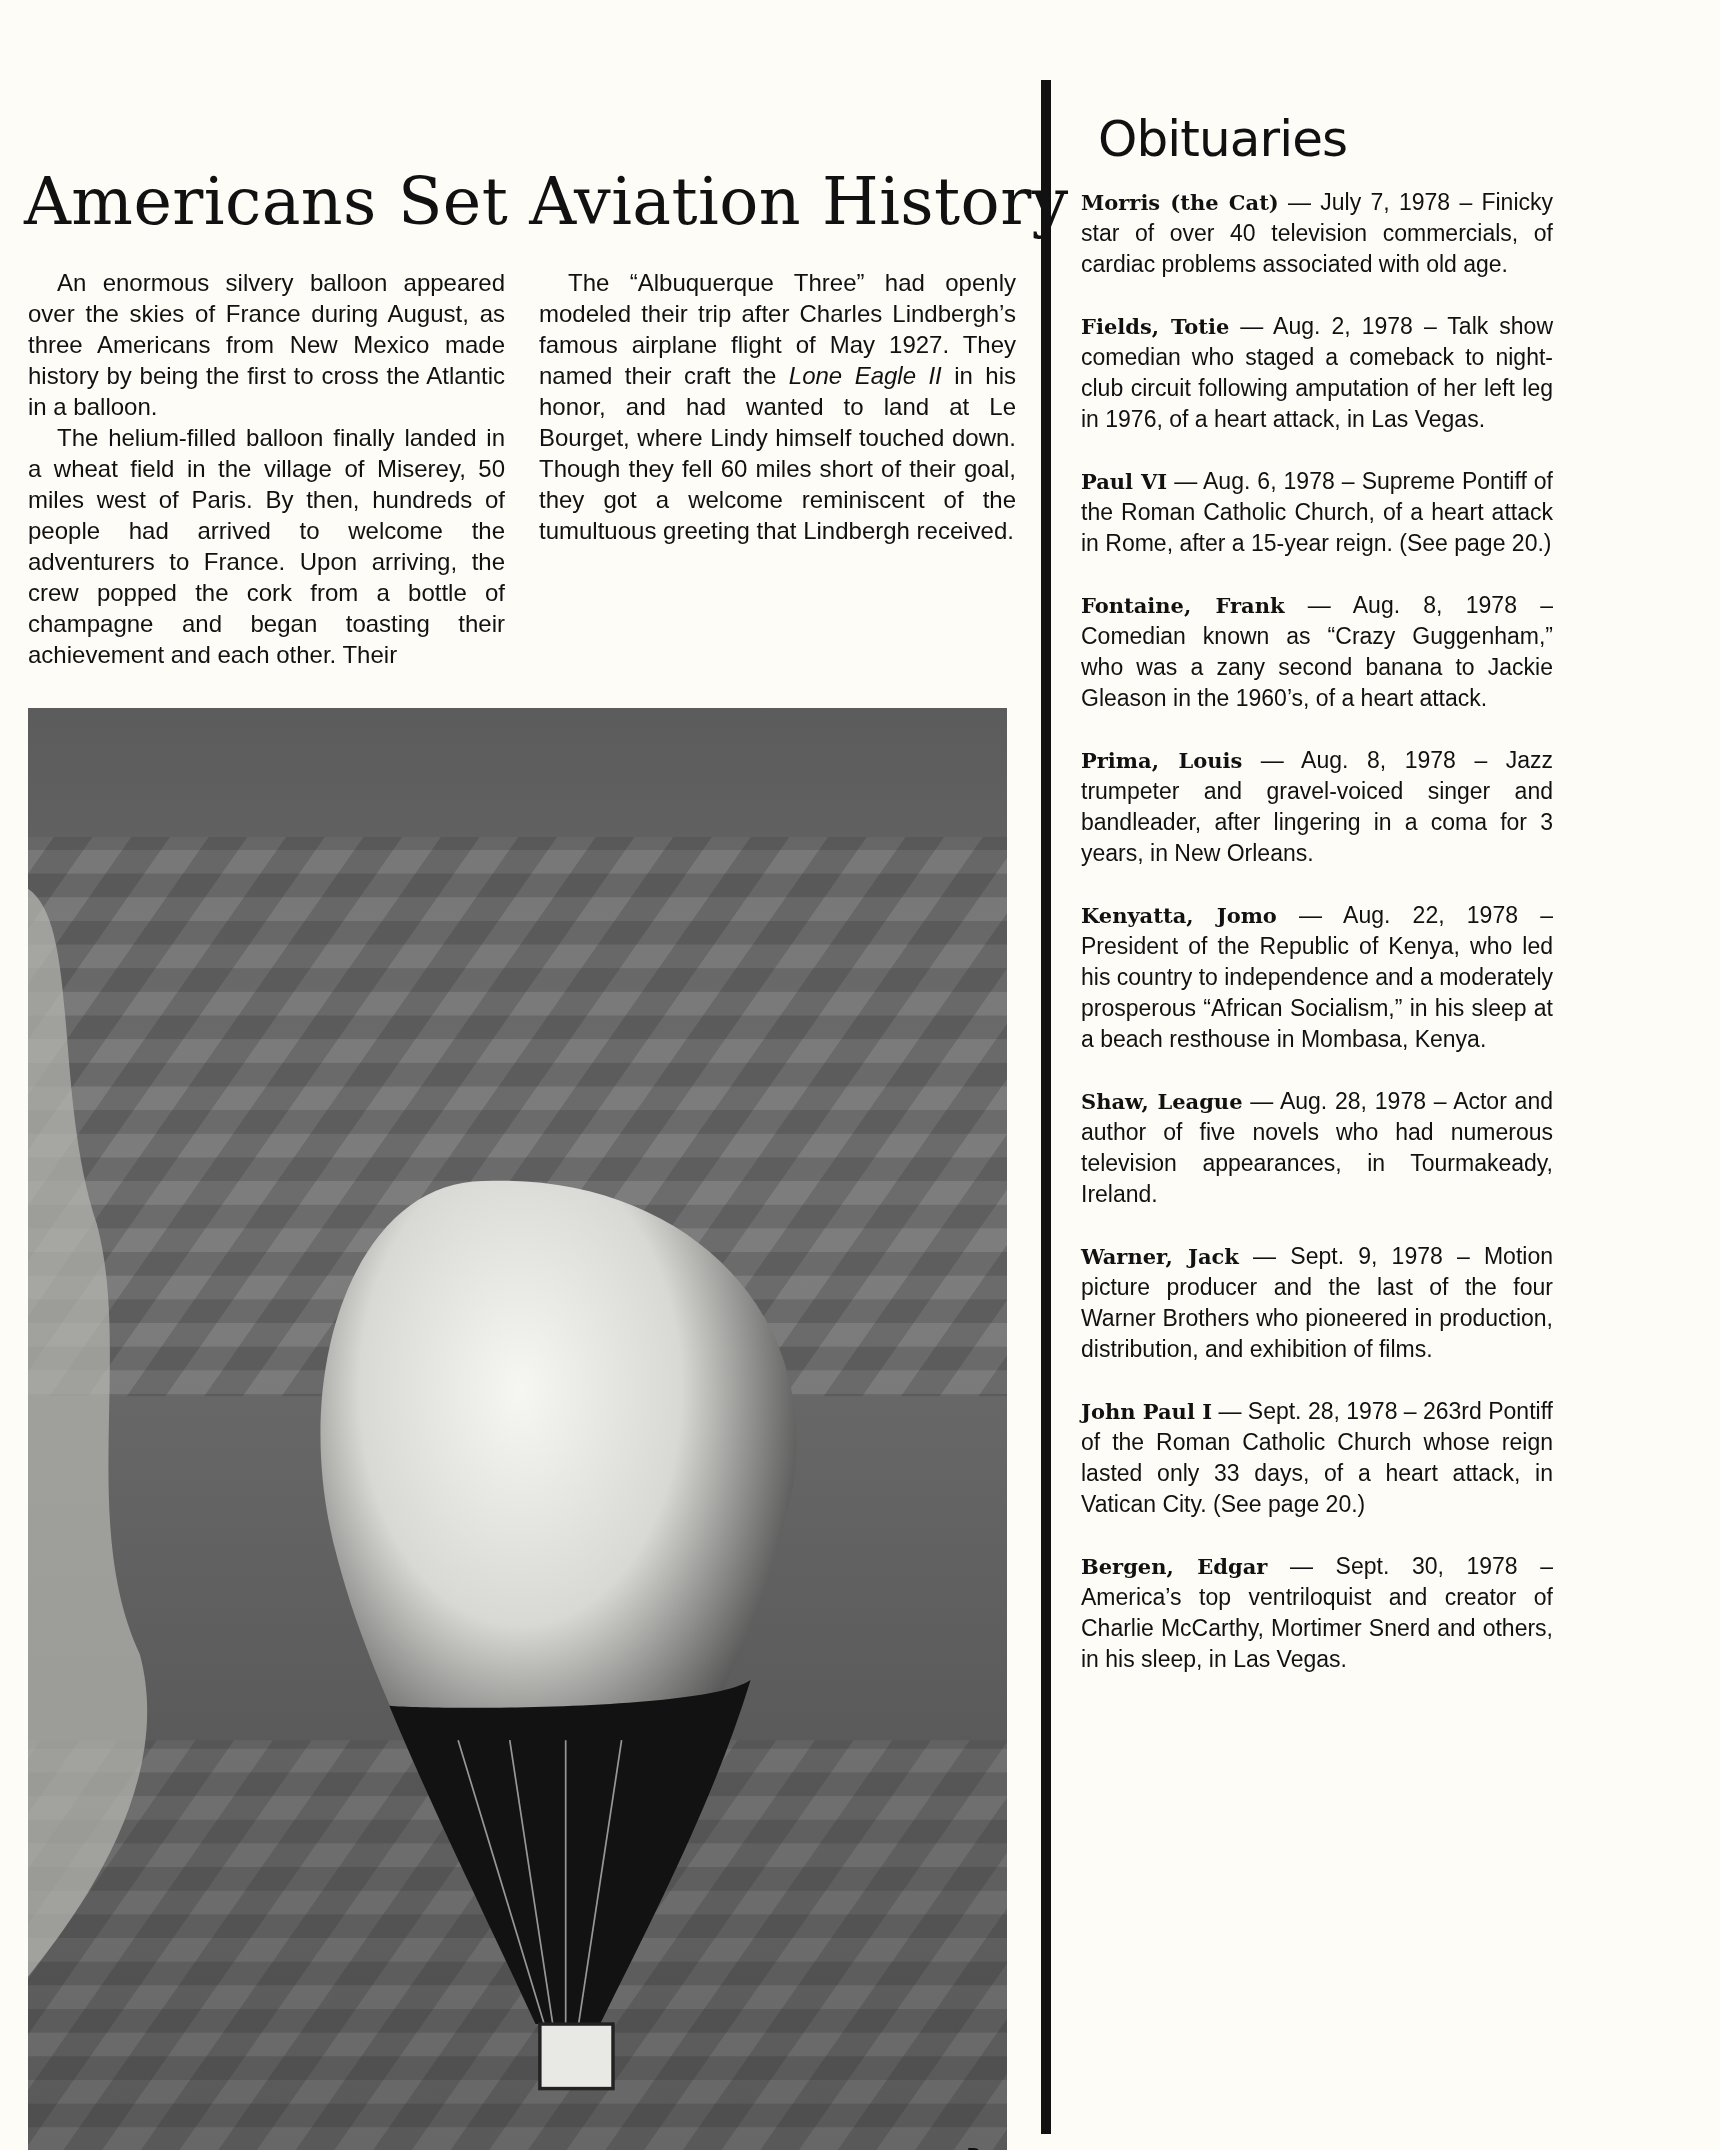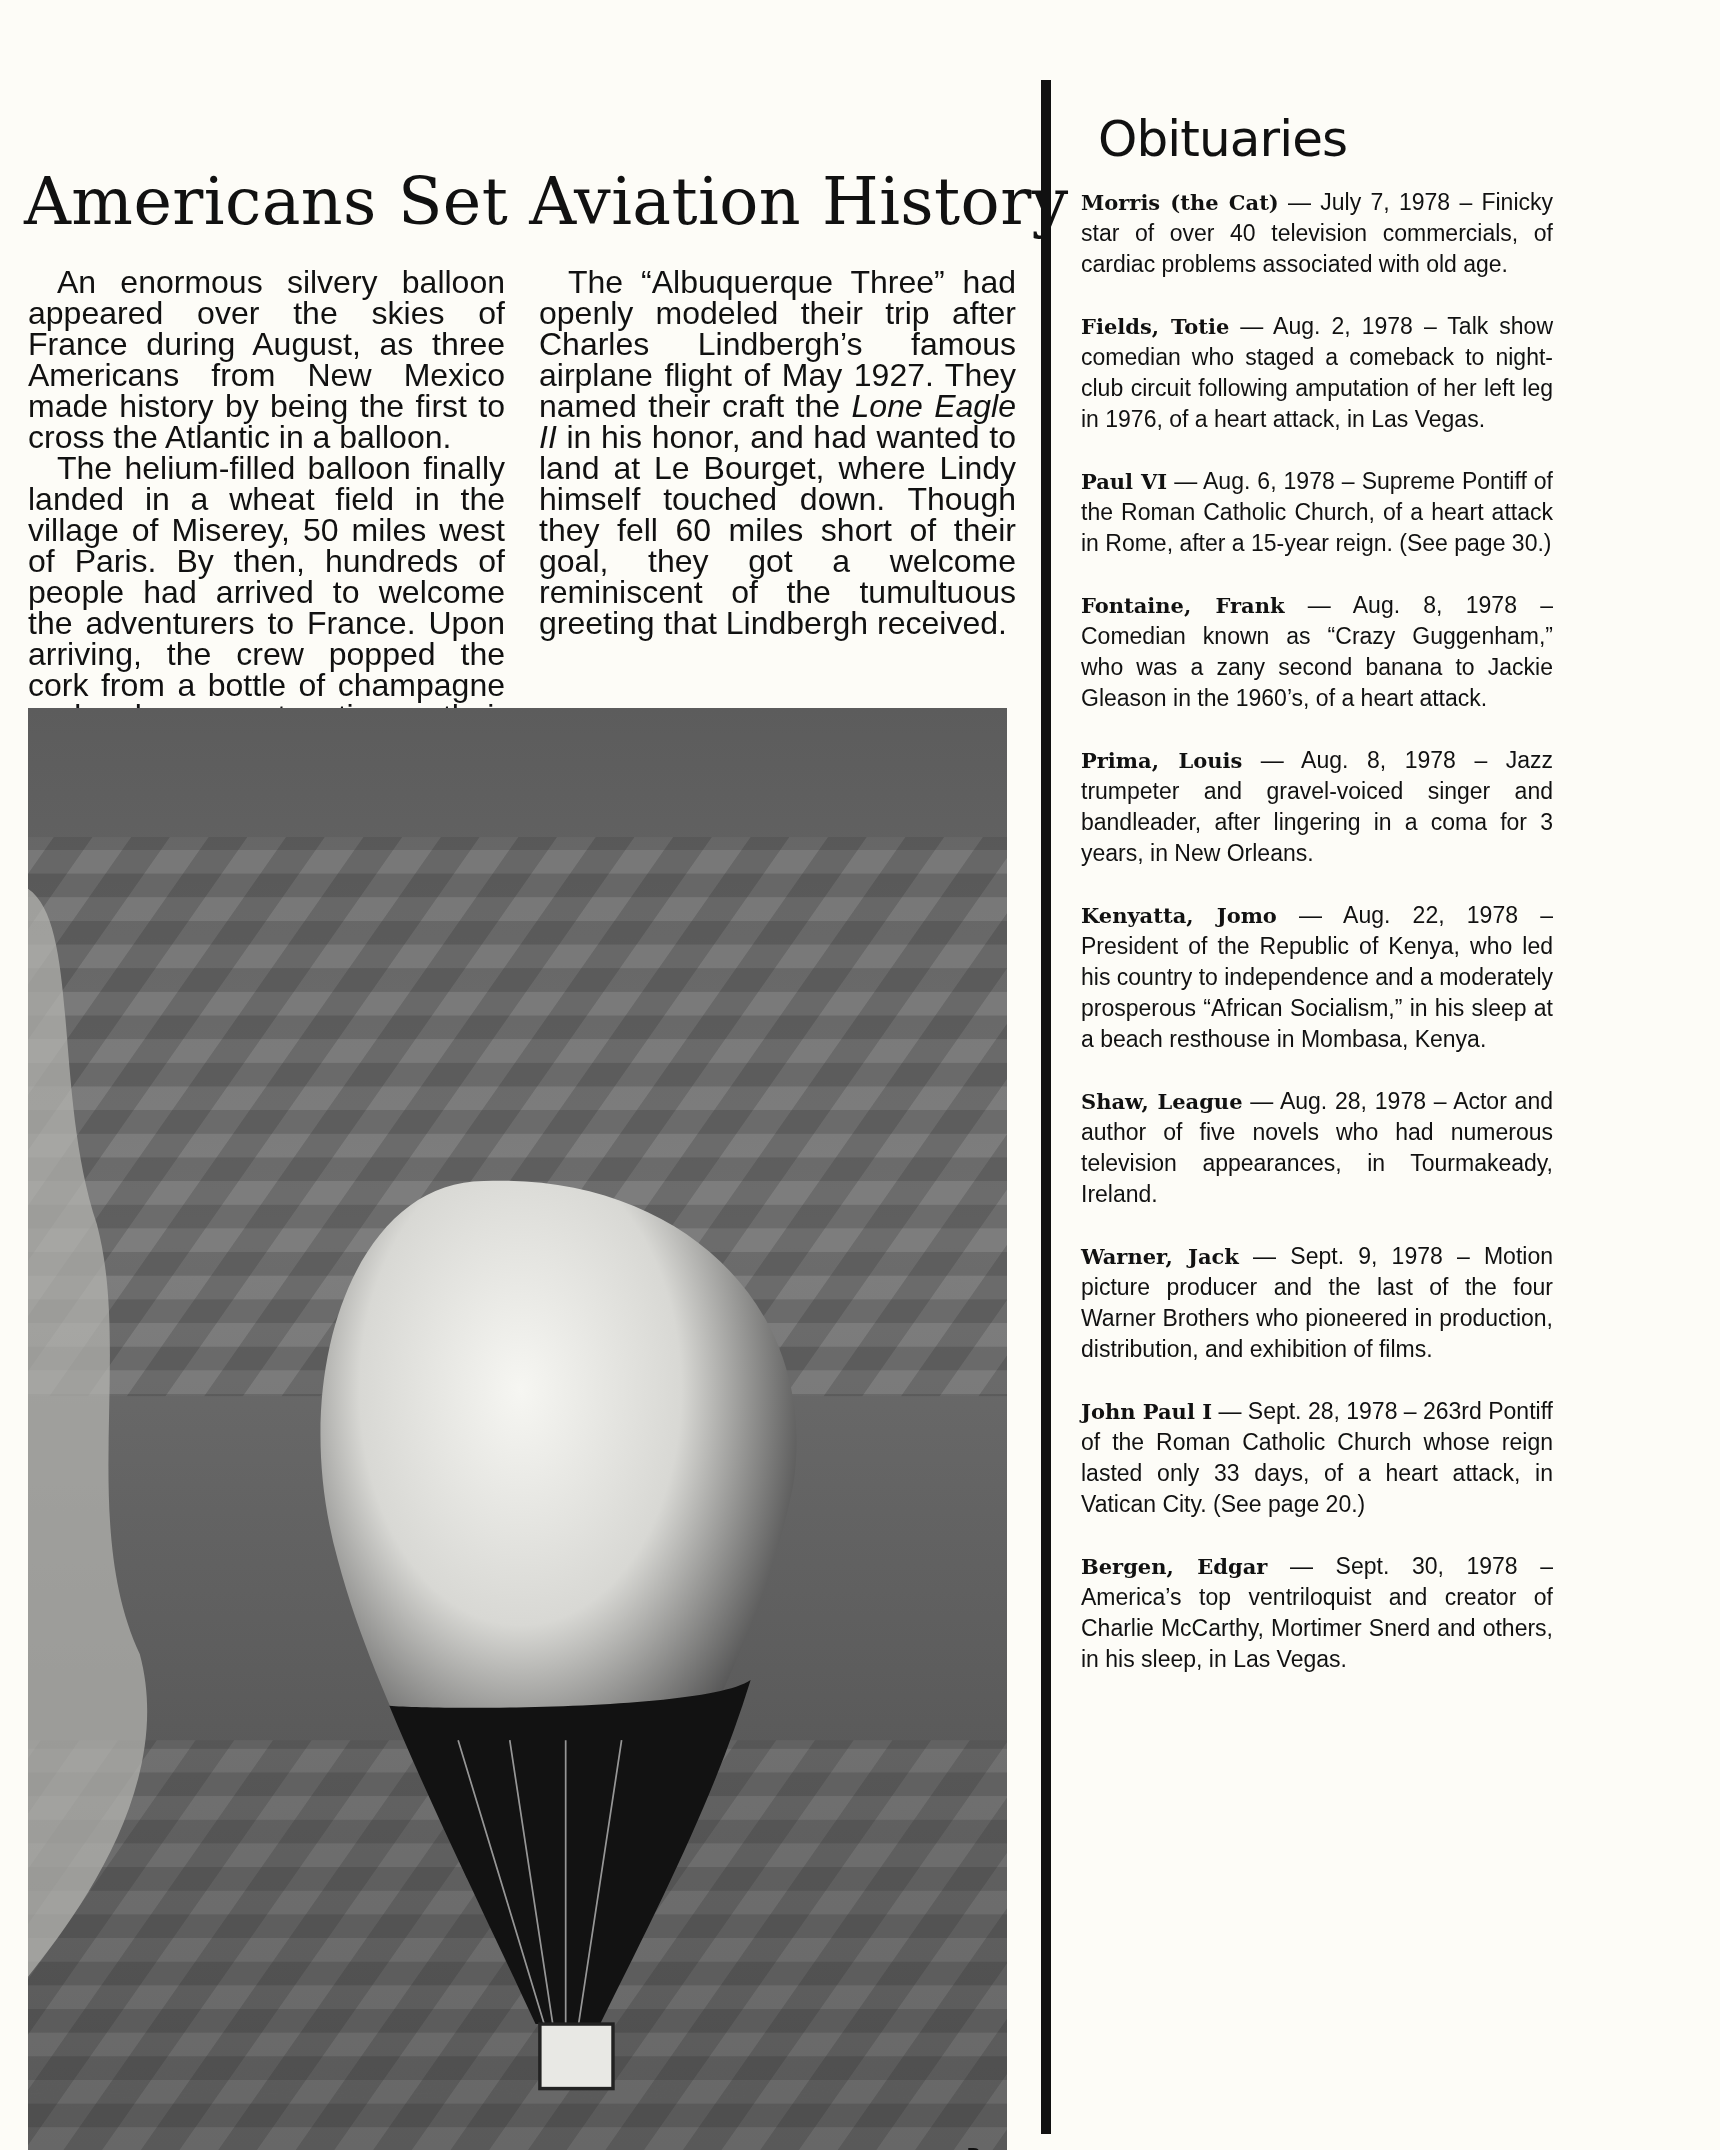--- a/index.html
+++ b/index.html
@@ -12,21 +12,21 @@
   }
   .article-title {
     position: absolute; left: 24px; top: 169px;
     font-family: "DejaVu Serif", serif;
     font-size: 65px; font-weight: normal; letter-spacing: 0.4px;
     margin: 0; line-height: 1; white-space: nowrap;
   }
   .col {
     position: absolute; top: 267px; width: 477px;
     font-family: "Liberation Sans", sans-serif;
-    font-size: 32px; line-height: 31px;
+    font-size: 24px; line-height: 31px;
     text-align: justify;
   }
   .col p { margin: 0; text-indent: 29px; }
   .col p.cont { text-indent: 0; }
   #col-left { left: 28px; }
   #col-right { left: 539px; }
 
   .photo {
     position: absolute; left: 28px; top: 708px;
     width: 979px; height: 1464px;
@@ -102,21 +102,21 @@
   <span class="photo-credit">B</span>
 </div>
 
 <div class="vrule"></div>
 
 <h2 class="obit-heading">Obituaries</h2>
 
 <div class="obit-list" id="obit-list">
     <p class="obit"><span class="obit-name">Morris (the Cat)</span><span> — </span><span>July 7, 1978</span><span> – </span><span>Finicky star of over 40 television commercials, of cardiac problems associated with old age.</span></p>
     <p class="obit"><span class="obit-name">Fields, Totie</span><span> — </span><span>Aug. 2, 1978</span><span> – </span><span>Talk show comedian who staged a comeback to night-club circuit following amputation of her left leg in 1976, of a heart attack, in Las Vegas.</span></p>
-    <p class="obit"><span class="obit-name">Paul VI</span><span> — </span><span>Aug. 6, 1978</span><span> – </span><span>Supreme Pontiff of the Roman Catholic Church, of a heart attack in Rome, after a 15-year reign. (See page 30.)</span></p>
+    <p class="obit"><span class="obit-name">Paul VI</span><span> — </span><span>Aug. 6, 1978</span><span> – </span><span>Supreme Pontiff of the Roman Catholic Church, of a heart attack in Rome, after a 15-year reign. (See page 20.)</span></p>
     <p class="obit"><span class="obit-name">Fontaine, Frank</span><span> — </span><span>Aug. 8, 1978</span><span> – </span><span>Comedian known as “Crazy Guggenham,” who was a zany second banana to Jackie Gleason in the 1960’s, of a heart attack.</span></p>
     <p class="obit"><span class="obit-name">Prima, Louis</span><span> — </span><span>Aug. 8, 1978</span><span> – </span><span>Jazz trumpeter and gravel-voiced singer and bandleader, after lingering in a coma for 3 years, in New Orleans.</span></p>
     <p class="obit"><span class="obit-name">Kenyatta, Jomo</span><span> — </span><span>Aug. 22, 1978</span><span> – </span><span>President of the Republic of Kenya, who led his country to independence and a moderately prosperous “African Socialism,” in his sleep at a beach resthouse in Mombasa, Kenya.</span></p>
     <p class="obit"><span class="obit-name">Shaw, League</span><span> — </span><span>Aug. 28, 1978</span><span> – </span><span>Actor and author of five novels who had numerous television appearances, in Tourmakeady, Ireland.</span></p>
     <p class="obit"><span class="obit-name">Warner, Jack</span><span> — </span><span>Sept. 9, 1978</span><span> – </span><span>Motion picture producer and the last of the four Warner Brothers who pioneered in production, distribution, and exhibition of films.</span></p>
     <p class="obit"><span class="obit-name">John Paul I</span><span> — </span><span>Sept. 28, 1978</span><span> – </span><span>263rd Pontiff of the Roman Catholic Church whose reign lasted only 33 days, of a heart attack, in Vatican City. (See page 20.)</span></p>
     <p class="obit"><span class="obit-name">Bergen, Edgar</span><span> — </span><span>Sept. 30, 1978</span><span> – </span><span>America’s top ventriloquist and creator of Charlie McCarthy, Mortimer Snerd and others, in his sleep, in Las Vegas.</span></p>
   </div>
 
 

